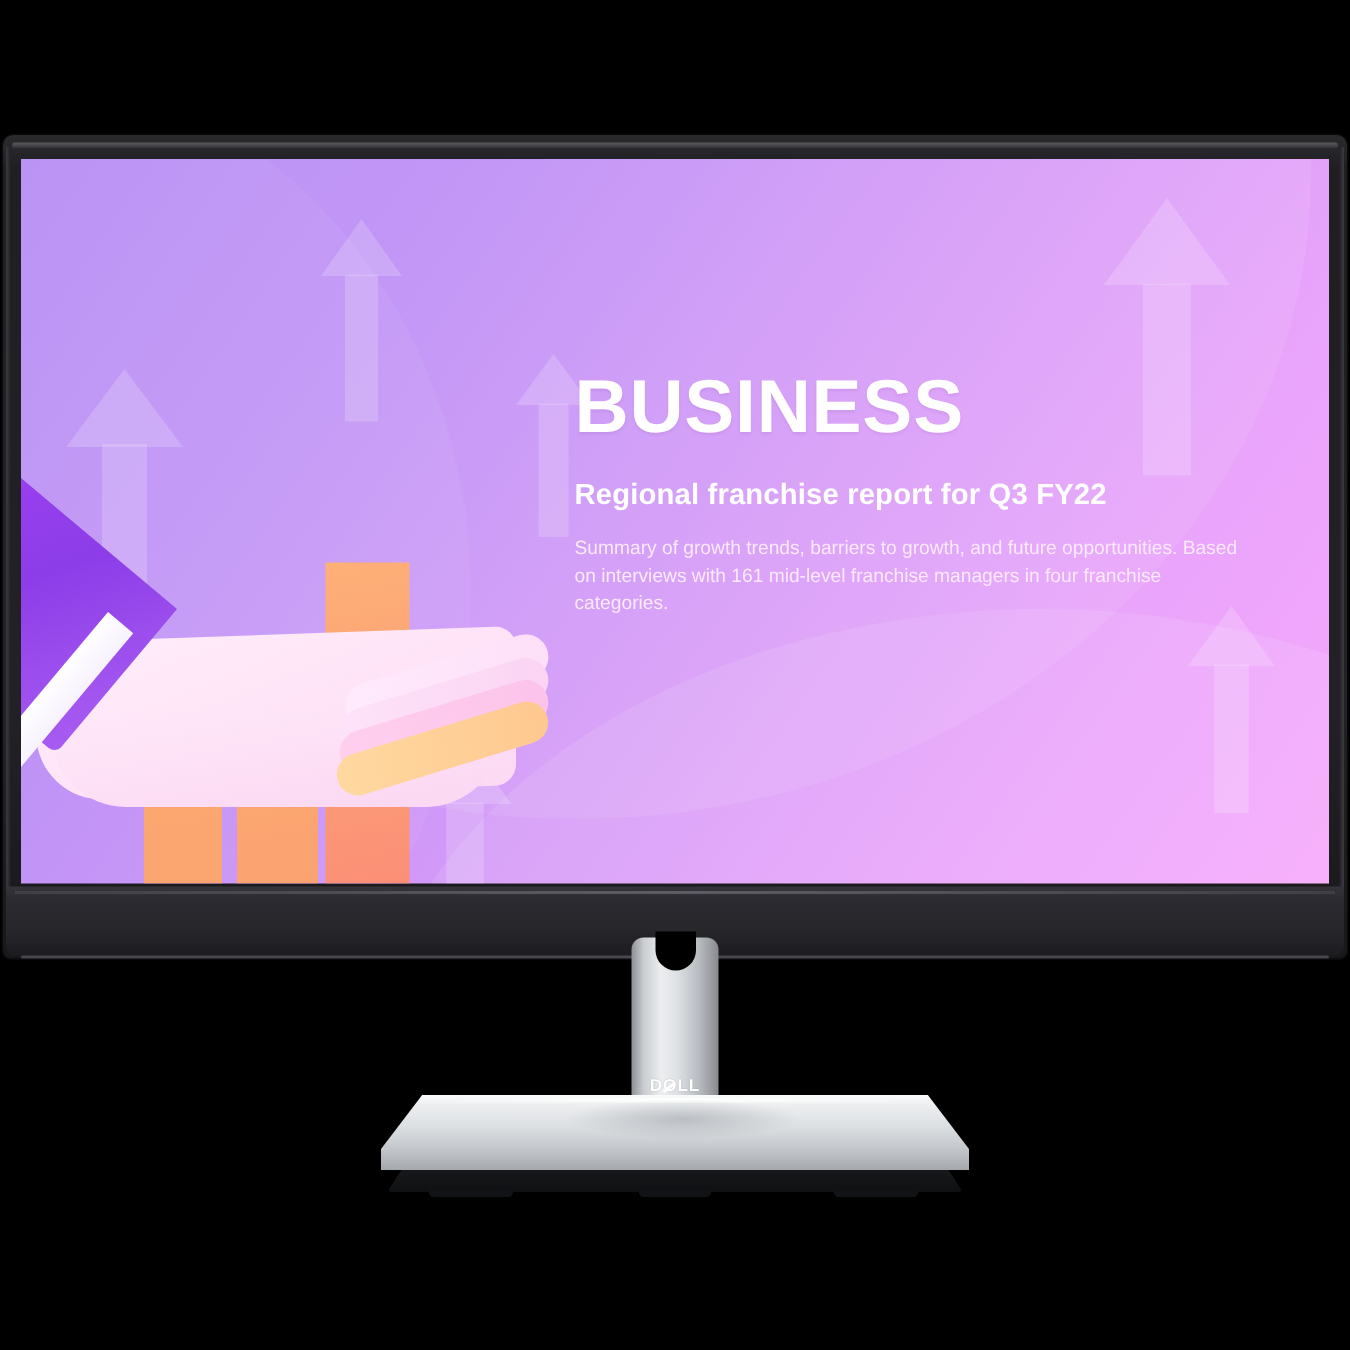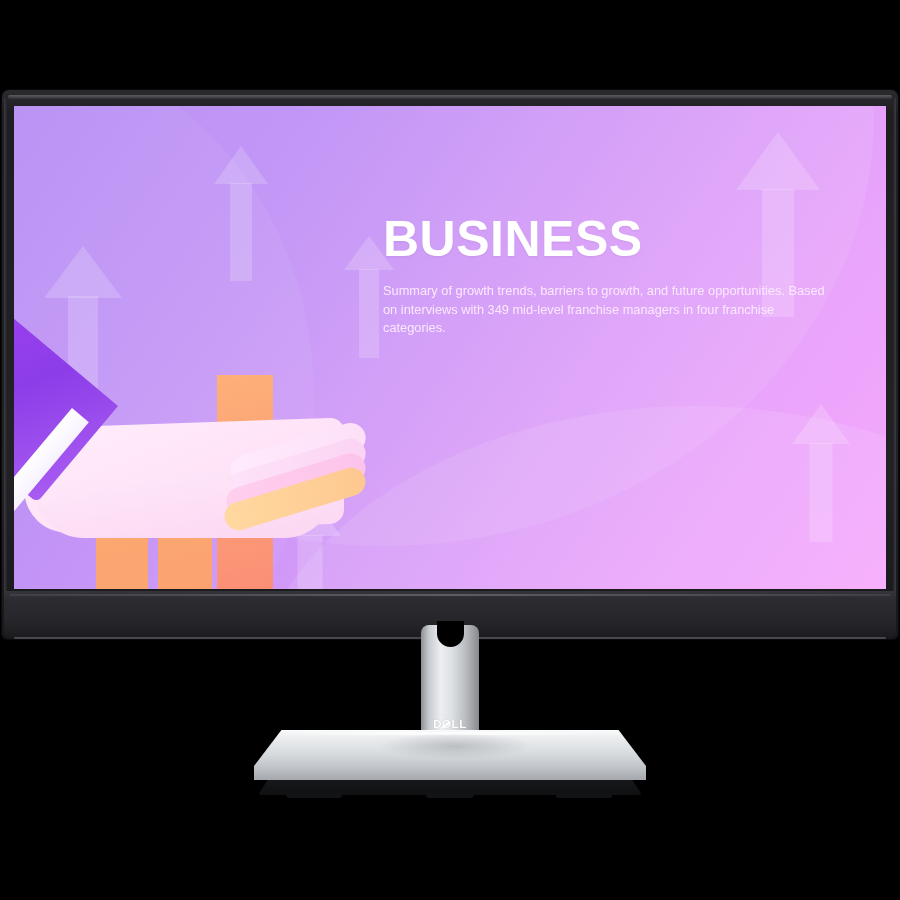--- a/index.html
+++ b/index.html
@@ -127,21 +127,21 @@
     top: 0;
     width: 0; height: 0;
     border-style: solid;
     border-color: transparent transparent rgba(255,255,255,0.185) transparent;
   }
   .arrow { background: none; }
 
   
   #textblock {
     position: absolute;
-    left: 369px; top: 104px;
+    left: 369px; top: 136px;
     width: 470px;
   }
   .title {
     color: #ffffff;
     font-size: 50px;
     font-weight: bold;
     line-height: 1.16;
     letter-spacing: 0.5px;
     text-shadow: 0 1px 2px rgba(120,60,160,0.12);
     margin: 0;
@@ -365,21 +365,22 @@
         <div class="finger f3"></div>
         <div class="finger f4"></div>
 
         <div class="sleeve"></div>
         <div class="cuff"></div>
 
       </div>
 
       <div id="textblock">
         <div class="title">BUSINESS</div>
-        <div class="body-copy">Summary of growth trends, barriers to growth, and future opportunities. Based on interviews with 349 mid-level franchise managers in four franchise categories.</div>
+        <div class="subtitle">Regional franchise report for Q3 FY22</div>
+        <div class="body-copy">Summary of growth trends, barriers to growth, and future opportunities. Based on interviews with 161 mid-level franchise managers in four franchise categories.</div>
       </div>
 
     </div>
 
     <div class="chin"></div>
     <div class="chin-hl"></div>
     <div class="chin-bottom-edge"></div>
   </div>
 
   <div id="stand">

